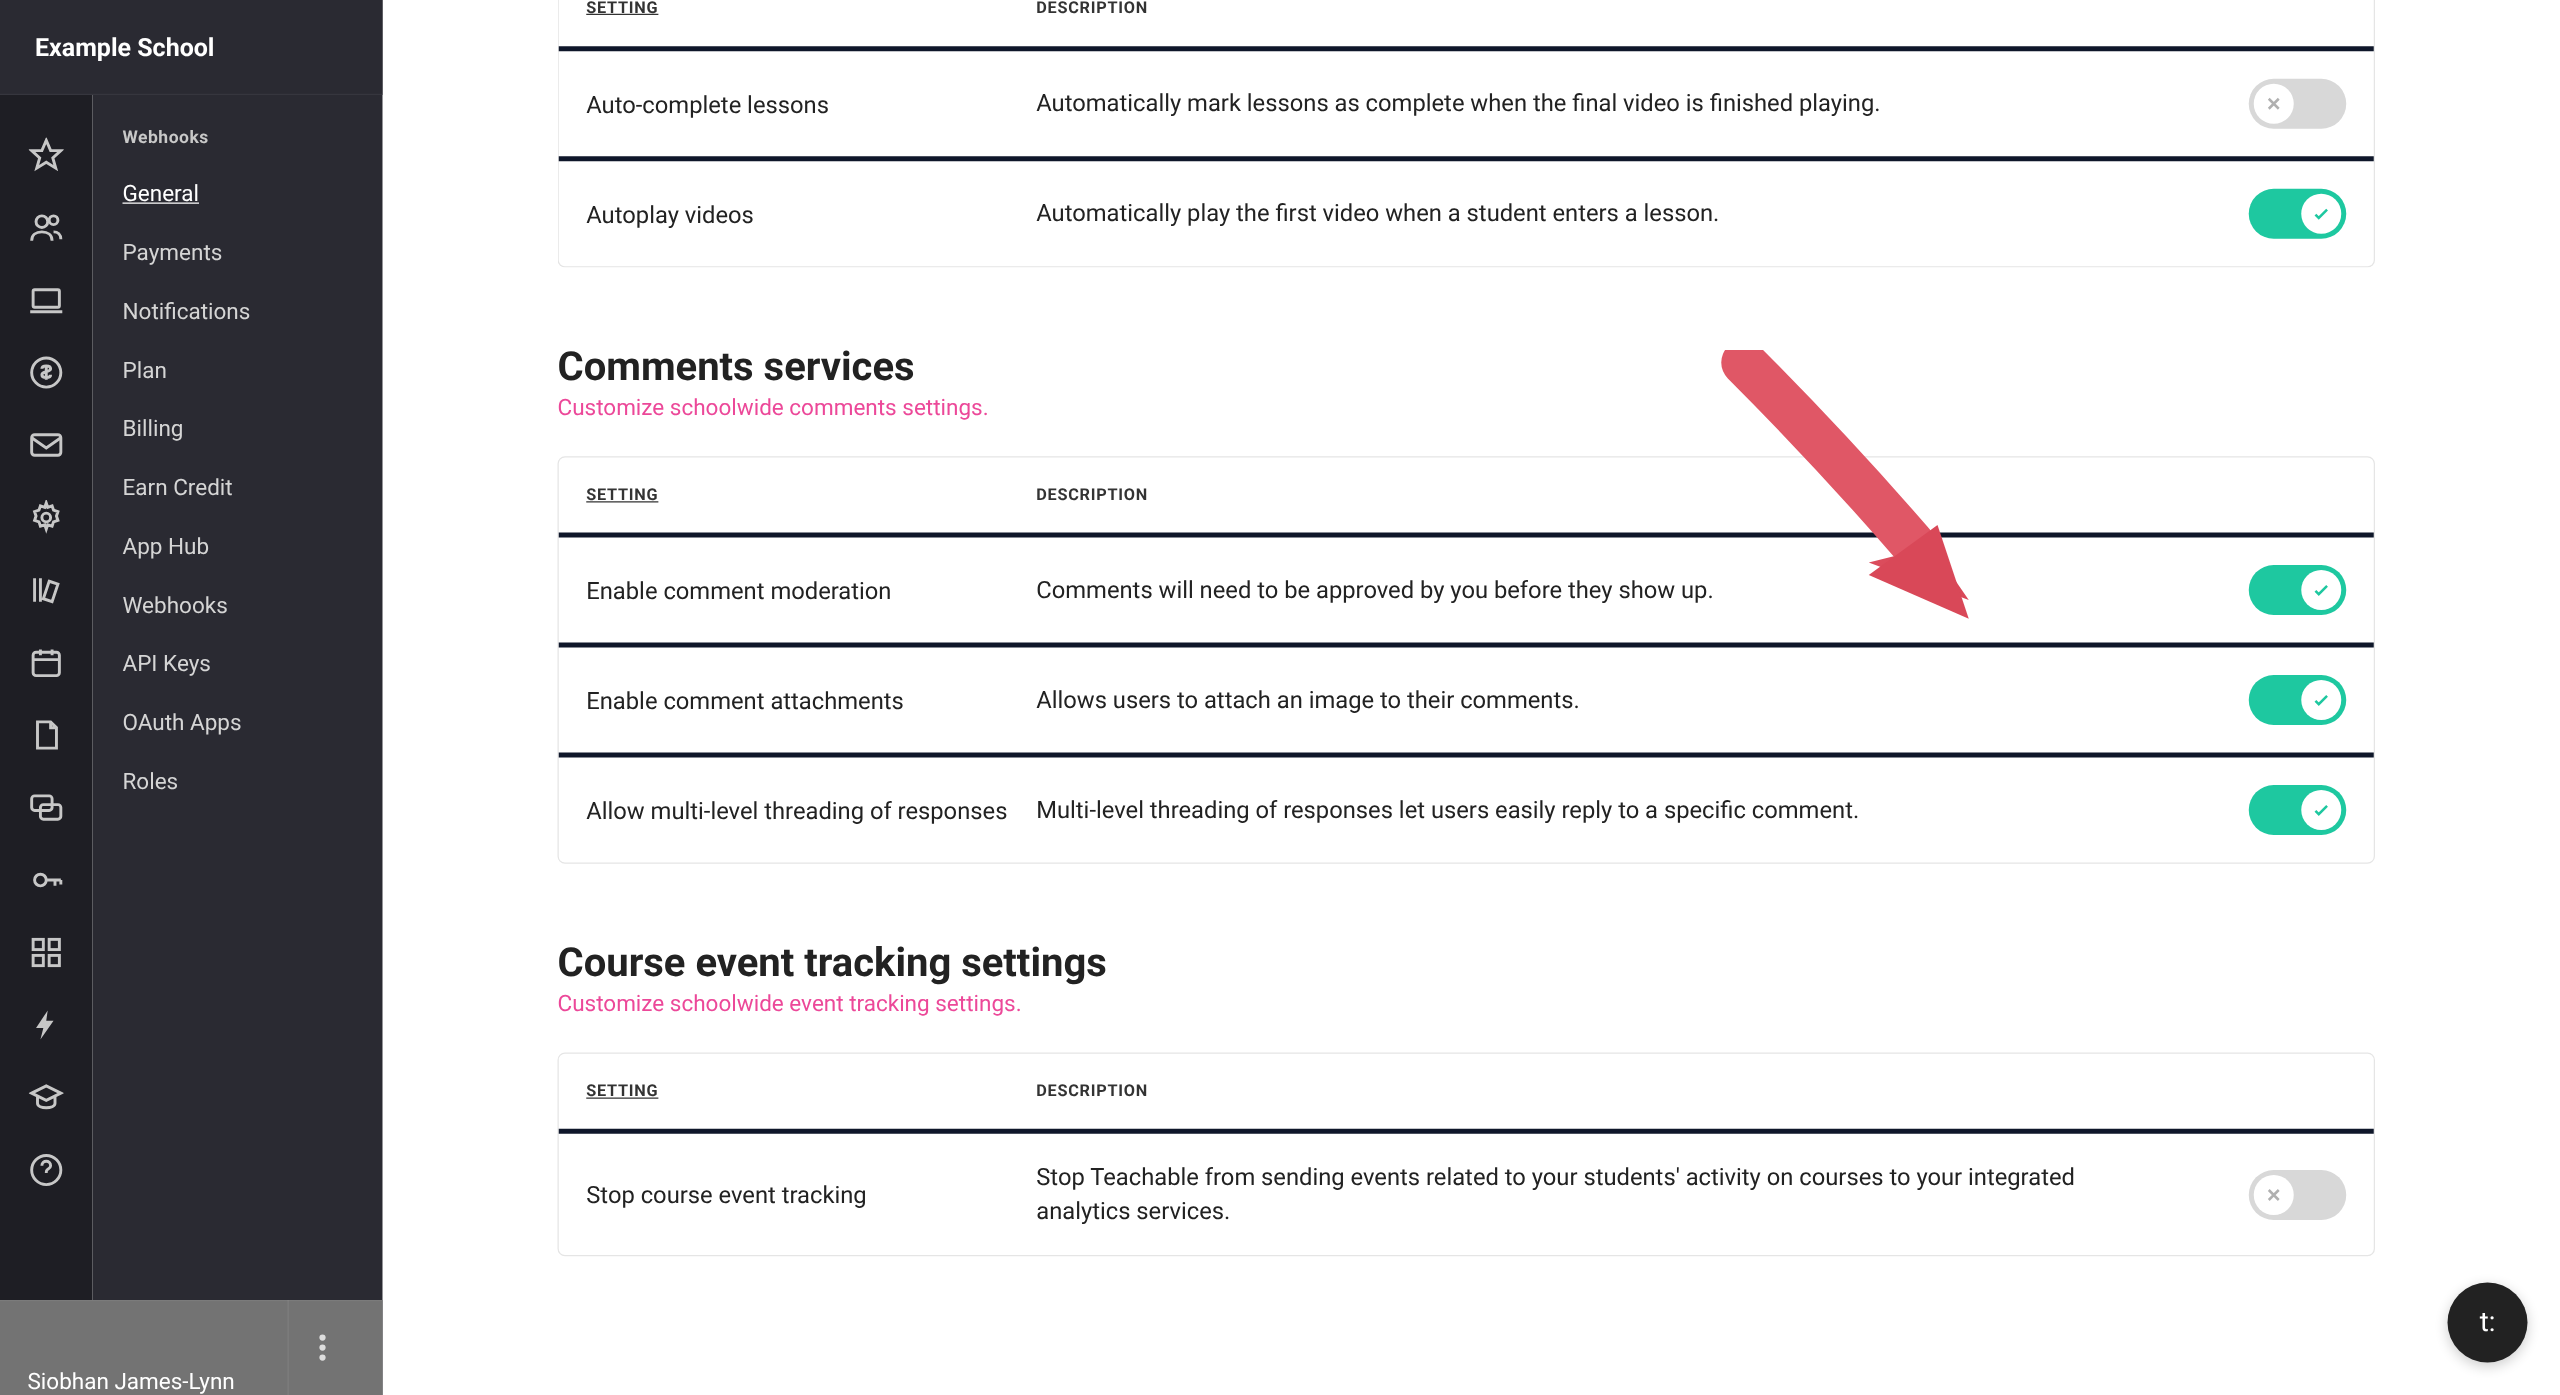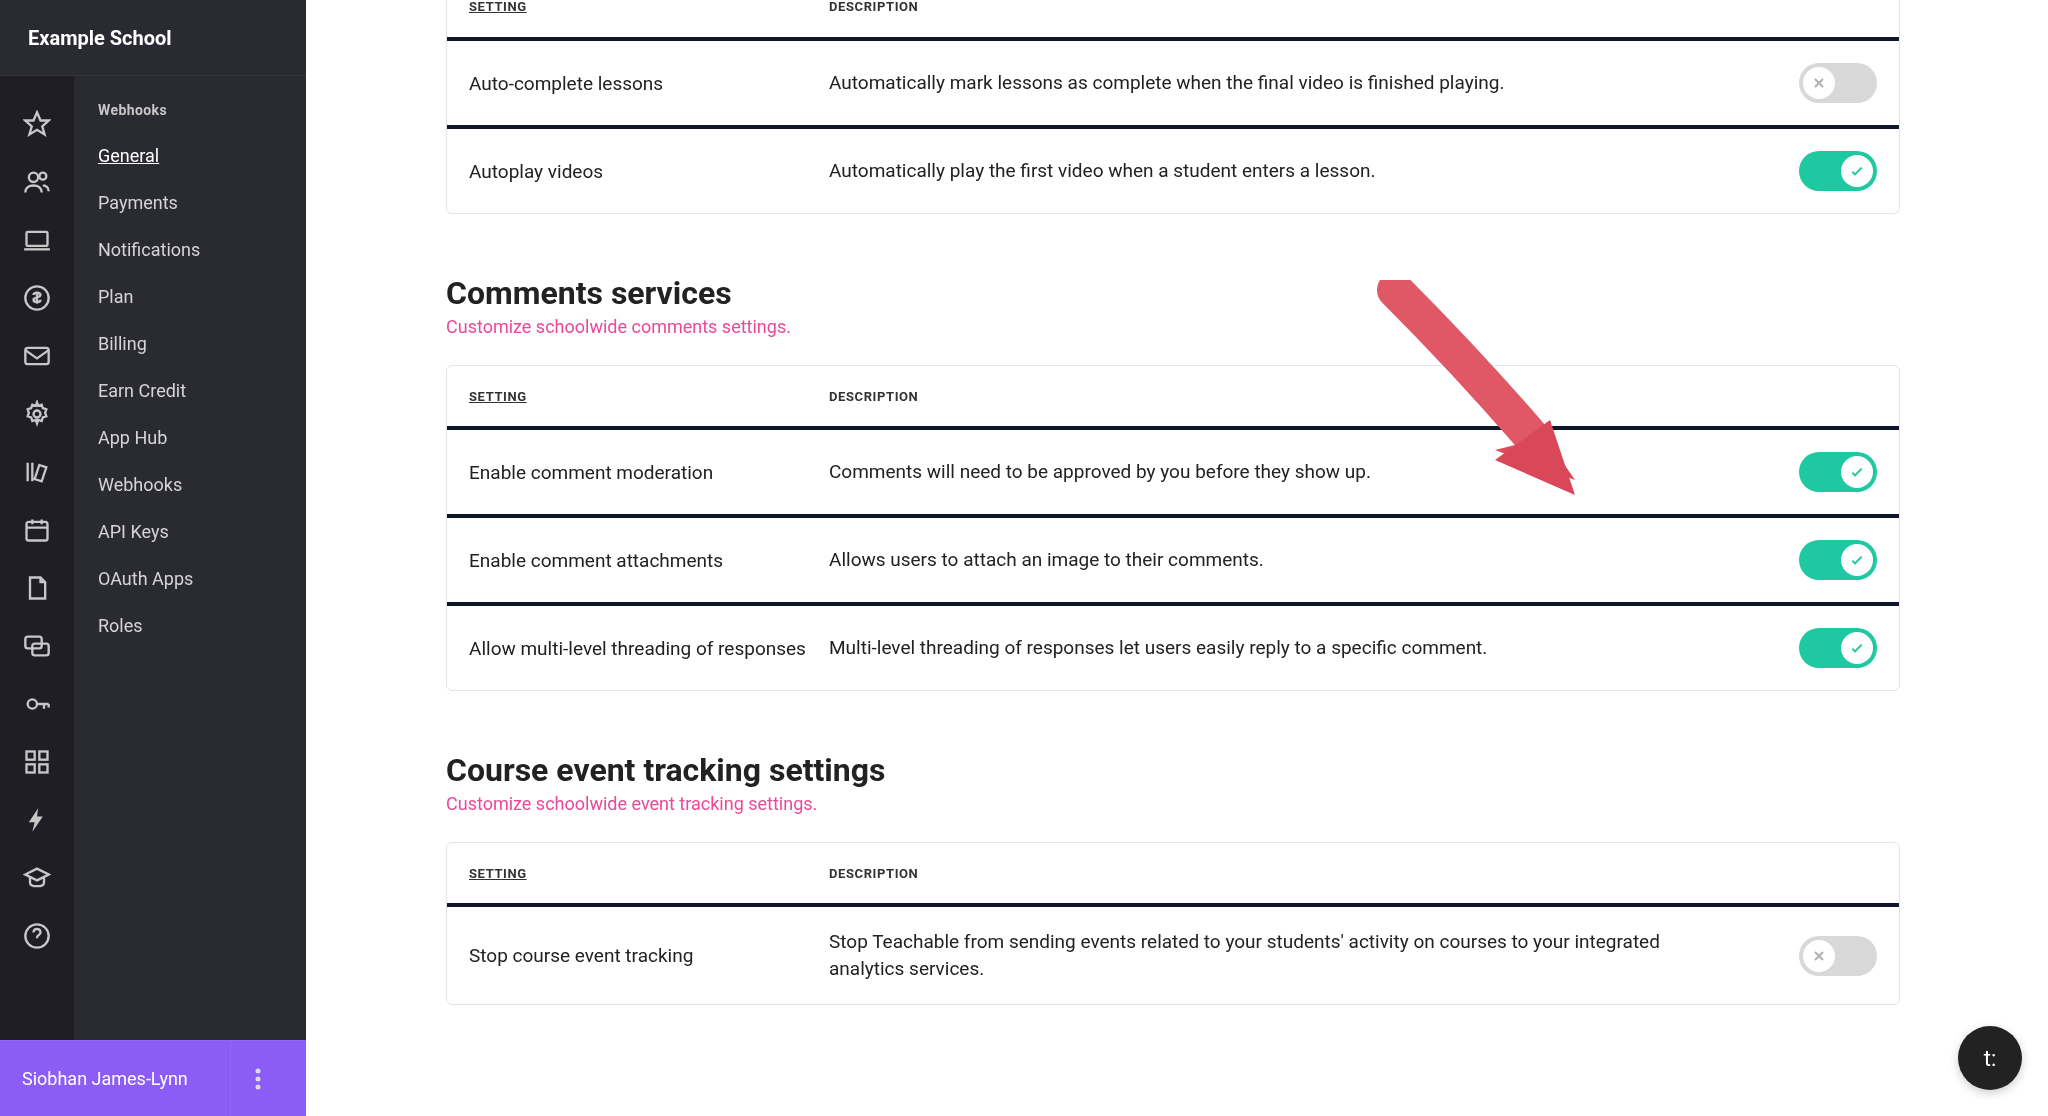--- a/index.html
+++ b/index.html
@@ -15,21 +15,21 @@
     
     
     .sidebar { width: 232px; background: #2a2a32; color: #e6e6e6; display: flex; flex-direction: column; flex-shrink: 0; }
     .school-header { height: 76px; display: flex; align-items: center; padding: 0 28px; font-size: 20px; font-weight: 700; color: #fff; background: #2a2a32; border-bottom: 1px solid rgba(255,255,255,0.06); position: relative; margin-left: -74px; width: 306px; padding-left: 28px; }
     .sidebar-header { padding: 26px 24px 14px; font-size: 14px; font-weight: 700; letter-spacing: 0.4px; color: #c8c8c8; }
     .sidebar-items { display: flex; flex-direction: column; }
     .sidebar-item { padding: 13px 24px; font-size: 18px; color: #d5d5d5; cursor: pointer; }
     .sidebar-item.active { text-decoration: underline; color: #fff; }
     
     
-    .user-footer { position: absolute; bottom: 0; left: 0; width: 306px; height: 76px; background: #8b5cf6; border-top: 1px solid rgba(255,255,255,0.06); display: flex; align-items: center; padding: 0 22px; color: #fff; font-size: 18px; }
+    .user-footer { position: absolute; bottom: 0; left: 0; width: 306px; height: 76px; background: #737373; border-top: 1px solid rgba(255,255,255,0.06); display: flex; align-items: flex-end; padding: 0 22px; color: #fff; font-size: 18px; }
     .user-footer .more { margin-left: auto; width: 54px; height: 76px; border-left: 1px solid rgba(255,255,255,0.08); display: flex; align-items: center; justify-content: center; color: #ddd; cursor: pointer; }
     
     
     .main { flex: 1; padding: 0 80px 60px 140px; overflow-y: auto; }
     .section-title { font-size: 32px; font-weight: 700; color: #222; }
     .section-sub { font-size: 18px; color: #ec4899; margin-top: 4px; }
     
     .settings-table { border: 1px solid #e5e5e5; border-radius: 6px; margin-top: 28px; width: 1454px; }
     .table-header { display: flex; padding: 0 22px; height: 60px; align-items: center; }
     .col-setting { width: 360px; font-size: 13px; font-weight: 700; letter-spacing: 0.6px; color: #333; text-transform: uppercase; text-decoration: underline; }

